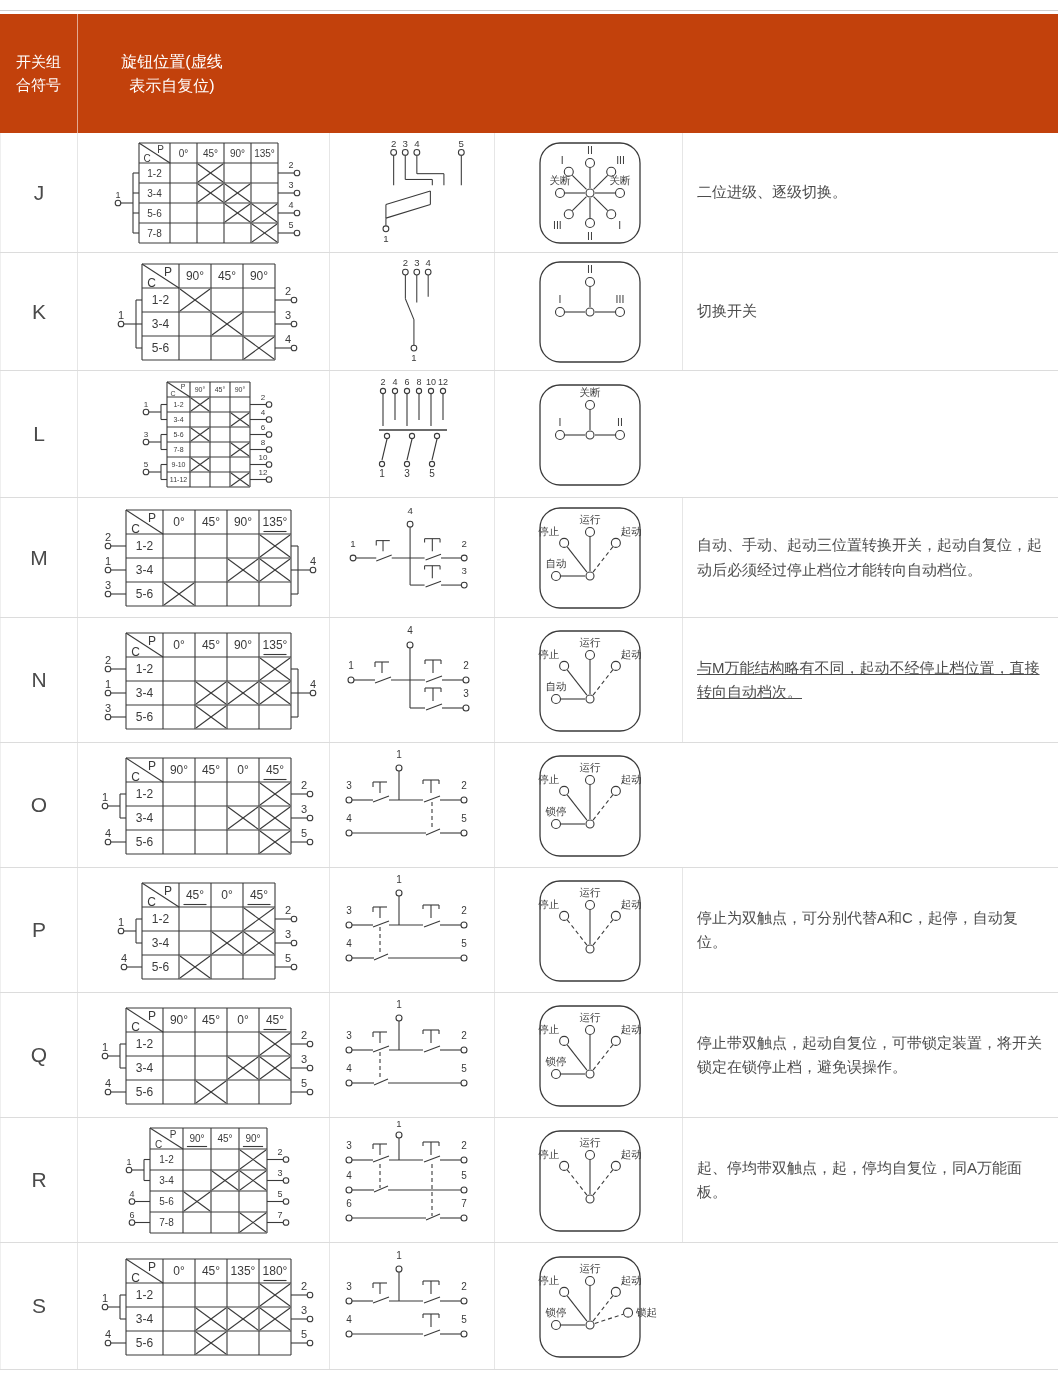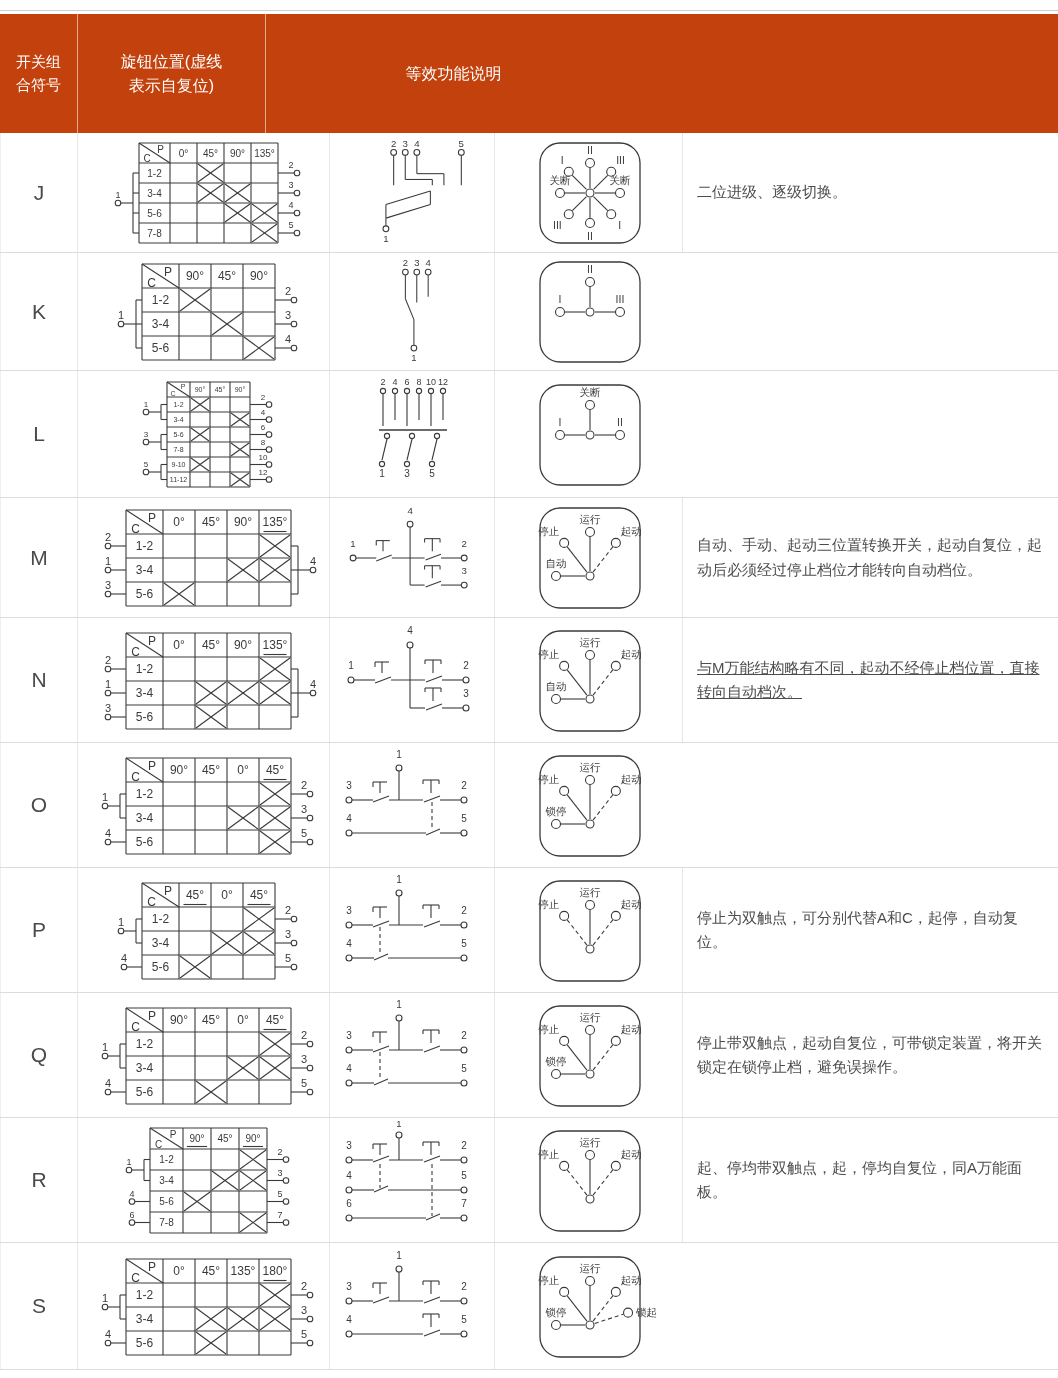--- a/index.html
+++ b/index.html
@@ -24,21 +24,20 @@
 
 <div class="top-gap"></div>
 <div class="top-rule"></div>
 <div class="gap2"></div>
 
 <div class="hdr">
   <div class="hc" style="width:78px;font-size:15px;">开关组
 合符号</div>
   <div class="hc" style="width:188px;">旋钮位置(虚线
 表示自复位)</div>
-  <div class="hc" style="width:375px;">等效功能说明</div>
 </div>
 
 <div id="rows">
     <div class="row" style="height: 120px;">
       <div class="cell" style="width: 78px;">
         <span class="sym">J</span>
       </div>
       <div class="cell" style="width: 252px;">
         <svg width="250" height="118" viewBox="0 0 250 118">
           <line x1="60" y1="9" x2="199" y2="9" stroke="#3a3a3a" stroke-width="1.1"></line>
@@ -232,20 +231,23 @@
           <line x1="89" y1="57" x2="69" y2="57" stroke="#3a3a3a" stroke-width="1.1"></line>
           <circle cx="64" cy="57" r="4.5" fill="#fff" stroke="#3a3a3a" stroke-width="1.1"></circle>
           <text x="64" y="48" font-size="10.5" fill="#3a3a3a" text-anchor="middle" font-family="Liberation Sans, DejaVu Sans, sans-serif">I</text>
           <line x1="94" y1="52" x2="94" y2="32" stroke="#3a3a3a" stroke-width="1.1"></line>
           <circle cx="94" cy="27" r="4.5" fill="#fff" stroke="#3a3a3a" stroke-width="1.1"></circle>
           <text x="94" y="18" font-size="10.5" fill="#3a3a3a" text-anchor="middle" font-family="Liberation Sans, DejaVu Sans, sans-serif">II</text>
           <line x1="99" y1="57" x2="119" y2="57" stroke="#3a3a3a" stroke-width="1.1"></line>
           <circle cx="124" cy="57" r="4.5" fill="#fff" stroke="#3a3a3a" stroke-width="1.1"></circle>
           <text x="124" y="48" font-size="10.5" fill="#3a3a3a" text-anchor="middle" font-family="Liberation Sans, DejaVu Sans, sans-serif">III</text>
         </svg>
+      </div>
+      <div class="cell c-desc" style="width: 375px;">
+        <span>切换开关</span>
       </div>
     </div>
     <div class="row" style="height: 127px;">
       <div class="cell" style="width: 78px;">
         <span class="sym">L</span>
       </div>
       <div class="cell" style="width: 252px;">
         <svg width="250" height="125" viewBox="0 0 250 125">
           <line x1="88" y1="10" x2="171" y2="10" stroke="#3a3a3a" stroke-width="1.1"></line>
           <line x1="88" y1="25" x2="171" y2="25" stroke="#3a3a3a" stroke-width="1.1"></line>

